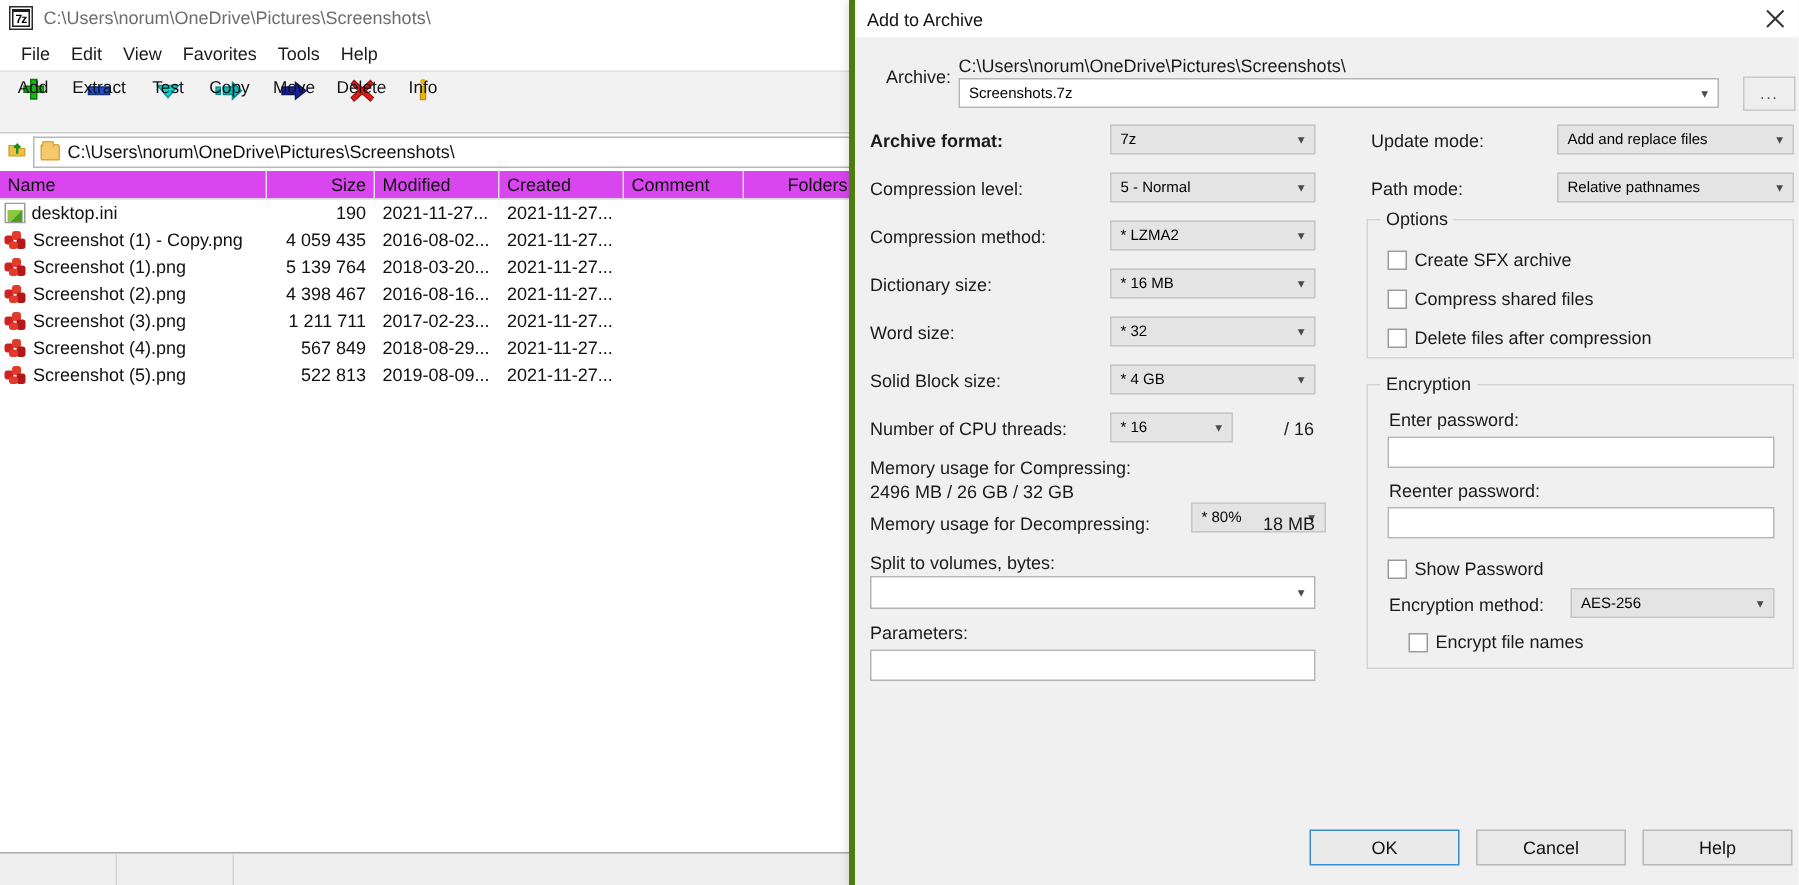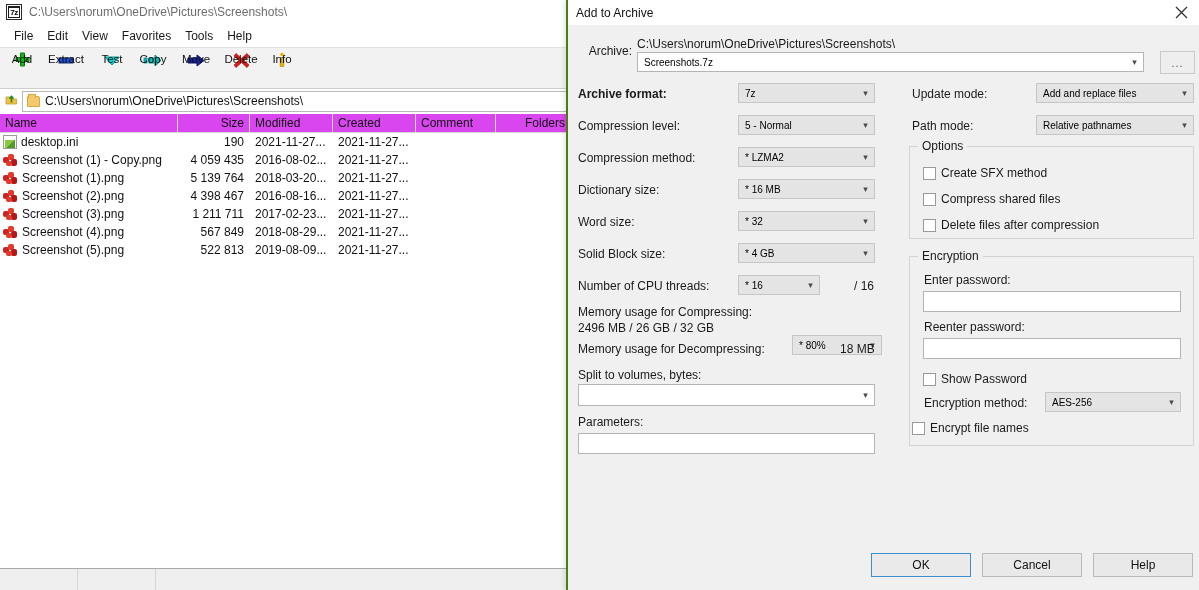--- a/index.html
+++ b/index.html
@@ -133,21 +133,21 @@
     background: #efefef; border-top: 1px solid #a9a9a9;
     display: flex; align-items: center;
   }
   .sbpanel { height: 21px; line-height: 21px; font-size: 12px; color: #111;
              border-right: 1px solid #d6d6d6; padding-left: 3px; overflow:hidden; white-space:nowrap;}
 
   
   #dialog {
     position: absolute; left: 566px; top: 0; width: 633px; height: 590px;
     background: #f0f0f0;
-    border-left: 2px solid #4d7c0f;
+    border-left: 4px solid #4d7c0f;
     box-shadow: -2px 0 5px rgba(0,0,0,0.10);
   }
   .dlg-title {
     position: absolute; left: 0; top: 0; width: 633px; height: 25px;
     background: #ffffff;
     display: flex; align-items: center;
   }
   .dlg-title .t { font-size: 12px; color: #111; margin-left: 8px; }
   .dlg-close {
     position: absolute; right: 0; top: 0; width: 40px; height: 25px;
@@ -538,21 +538,21 @@
       <div class="combo" style="left:468px; top:90px; width:158px;">
         <div class="v">Relative pathnames</div>
         <div class="ar">▾</div>
       </div>
 
       <div class="groupbox" style="left:341px; top:121px; width:285px; height:93px;">
         <div class="gtitle">Options</div>
 
         <div class="cb" style="left:13px; top:19px;">
           <span class="box"></span>
-          <span class="cbl">Create SFX method</span>
+          <span class="cbl">Create SFX archive</span>
         </div>
         <div class="cb" style="left:13px; top:45px;">
           <span class="box"></span>
           <span class="cbl">Compress shared files</span>
         </div>
         <div class="cb" style="left:13px; top:71px;">
           <span class="box"></span>
           <span class="cbl">Delete files after compression</span>
         </div>
       </div>
@@ -574,21 +574,21 @@
           <span class="box"></span>
           <span class="cbl">Show Password</span>
         </div>
 
         <div class="lbl" style="left:14px; top:139px;">Encryption method:</div>
         <div class="combo" style="left:135px; top:135px; width:136px;">
           <div class="v">AES-256</div>
           <div class="ar">▾</div>
         </div>
 
-        <div class="cb" style="left:2px; top:164px;align-items:flex-end;">
+        <div class="cb" style="left:27px; top:164px;align-items:flex-end;">
           <span class="box"></span>
           <span class="cbl">Encrypt file names</span>
         </div>
       </div>
 
       <div class="dbtn default" style="left:303px; top:528px; width:100px;">
         <span>OK</span>
       </div>
       <div class="dbtn" style="left:414px; top:528px; width:100px;">
         <span>Cancel</span>

